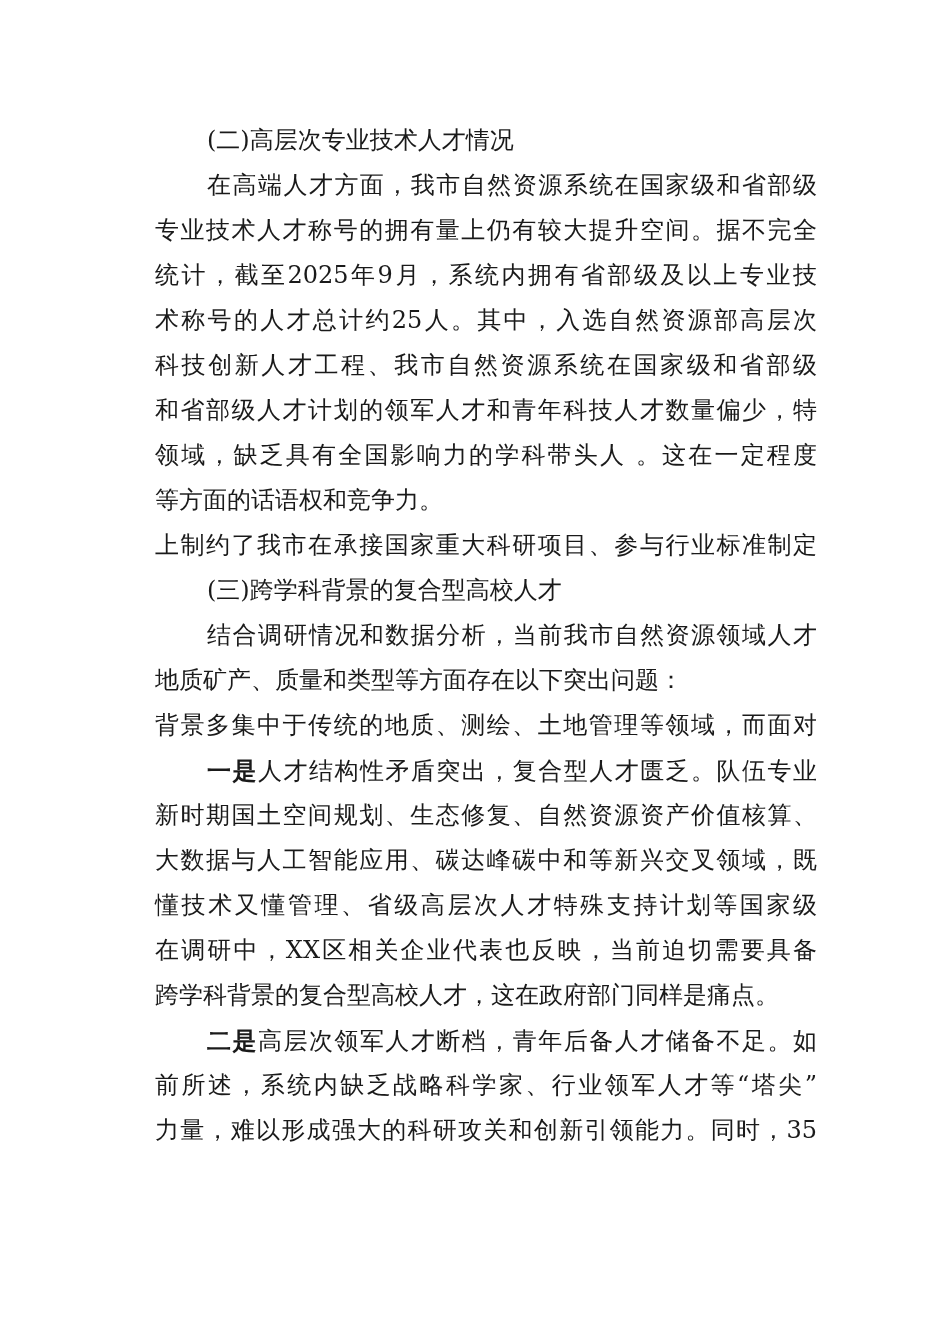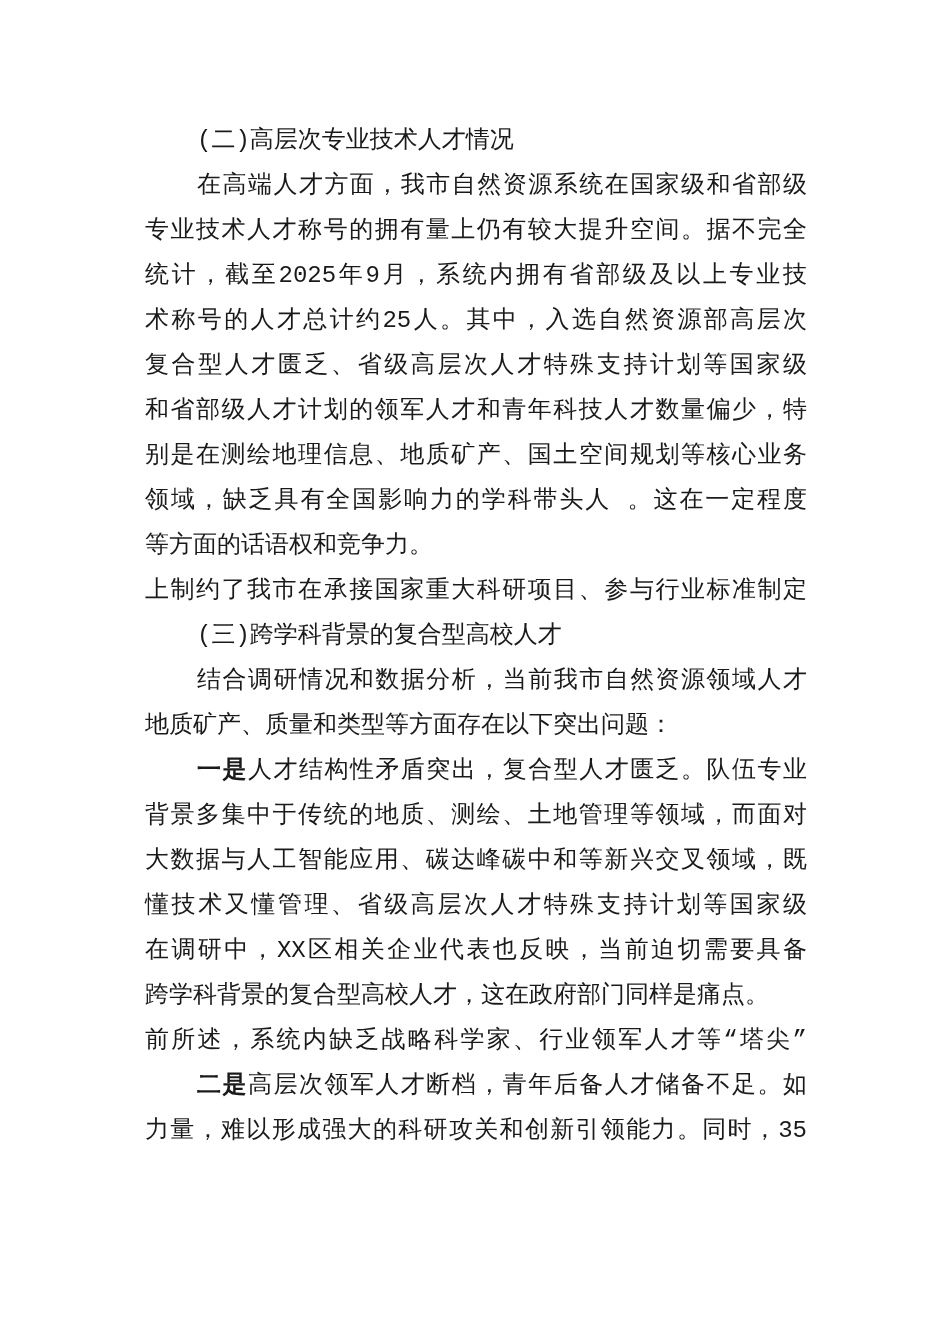--- a/index.html
+++ b/index.html
@@ -1,58 +1,58 @@
 <!DOCTYPE html>
 <html><head>
 <meta charset="utf-8">
 <style>
   html, body { margin:0; padding:0; background:#ffffff; }
   body { width:950px; height:1344px; position:relative; overflow:hidden;
          font-family: "DejaVu Serif", "Liberation Serif", serif; color:#1a1a1a; }
-  .page { position:absolute; left:145px; top:118px; width:662px;font-family:Liberation Mono, monospace; }
+  .page { position:absolute; left:155px; top:118px; width:662px; }
   .line { height:45px; line-height:45px; font-size:24px; white-space:nowrap;
           text-align:justify; text-align-last:justify; letter-spacing:0; }
   .line.last { text-align-last:left; }
   .indent { padding-left:52px; }
   .heading { text-align-last:left; }
   b { font-weight:bold; }
 </style>
 </head>
 <body>
 
 <div class="page">
   <div class="line indent heading">(二)高层次专业技术人才情况</div>
 
   <div>
     <div class="line indent">在高端人才方面，我市自然资源系统在国家级和省部级</div>
     <div class="line">专业技术人才称号的拥有量上仍有较大提升空间。据不完全</div>
     <div class="line">统计，截至2025年9月，系统内拥有省部级及以上专业技</div>
     <div class="line">术称号的人才总计约25人。其中，入选自然资源部高层次</div>
-    <div class="line">复合型人才匮乏、省级高层次人才特殊支持计划等国家级</div>
+    <div class="line">科技创新人才工程、我市自然资源系统在国家级和省部级</div>
     <div class="line">和省部级人才计划的领军人才和青年科技人才数量偏少，特</div>
-    <div class="line">别是在测绘地理信息、地质矿产、国土空间规划等核心业务</div>
     <div class="line">领域，缺乏具有全国影响力的学科带头人 。这在一定程度</div>
     <div class="line last">等方面的话语权和竞争力。</div>
     <div class="line">上制约了我市在承接国家重大科研项目、参与行业标准制定</div>
   </div>
 
   <div class="line indent heading">(三)跨学科背景的复合型高校人才</div>
 
   <div>
     <div class="line indent">结合调研情况和数据分析，当前我市自然资源领域人才</div>
     <div class="line last">地质矿产、质量和类型等方面存在以下突出问题：</div>
   </div>
 
   <div>
+    <div class="line">背景多集中于传统的地质、测绘、土地管理等领域，而面对</div>
     <div class="line indent"><b>一是</b><span>人才结构性矛盾突出，复合型人才匮乏。队伍专业</span></div>
-    <div class="line">背景多集中于传统的地质、测绘、土地管理等领域，而面对</div>
+    <div class="line">新时期国土空间规划、生态修复、自然资源资产价值核算、</div>
     <div class="line">大数据与人工智能应用、碳达峰碳中和等新兴交叉领域，既</div>
     <div class="line">懂技术又懂管理、省级高层次人才特殊支持计划等国家级</div>
     <div class="line">在调研中，XX区相关企业代表也反映，当前迫切需要具备</div>
     <div class="line last">跨学科背景的复合型高校人才，这在政府部门同样是痛点。</div>
   </div>
 
   <div>
+    <div class="line indent"><b>二是</b><span>高层次领军人才断档，青年后备人才储备不足。如</span></div>
     <div class="line">前所述，系统内缺乏战略科学家、行业领军人才等“塔尖”</div>
-    <div class="line indent"><b>二是</b><span>高层次领军人才断档，青年后备人才储备不足。如</span></div>
     <div class="line">力量，难以形成强大的科研攻关和创新引领能力。同时，35</div>
   </div>
 </div>
 
 </body></html>

